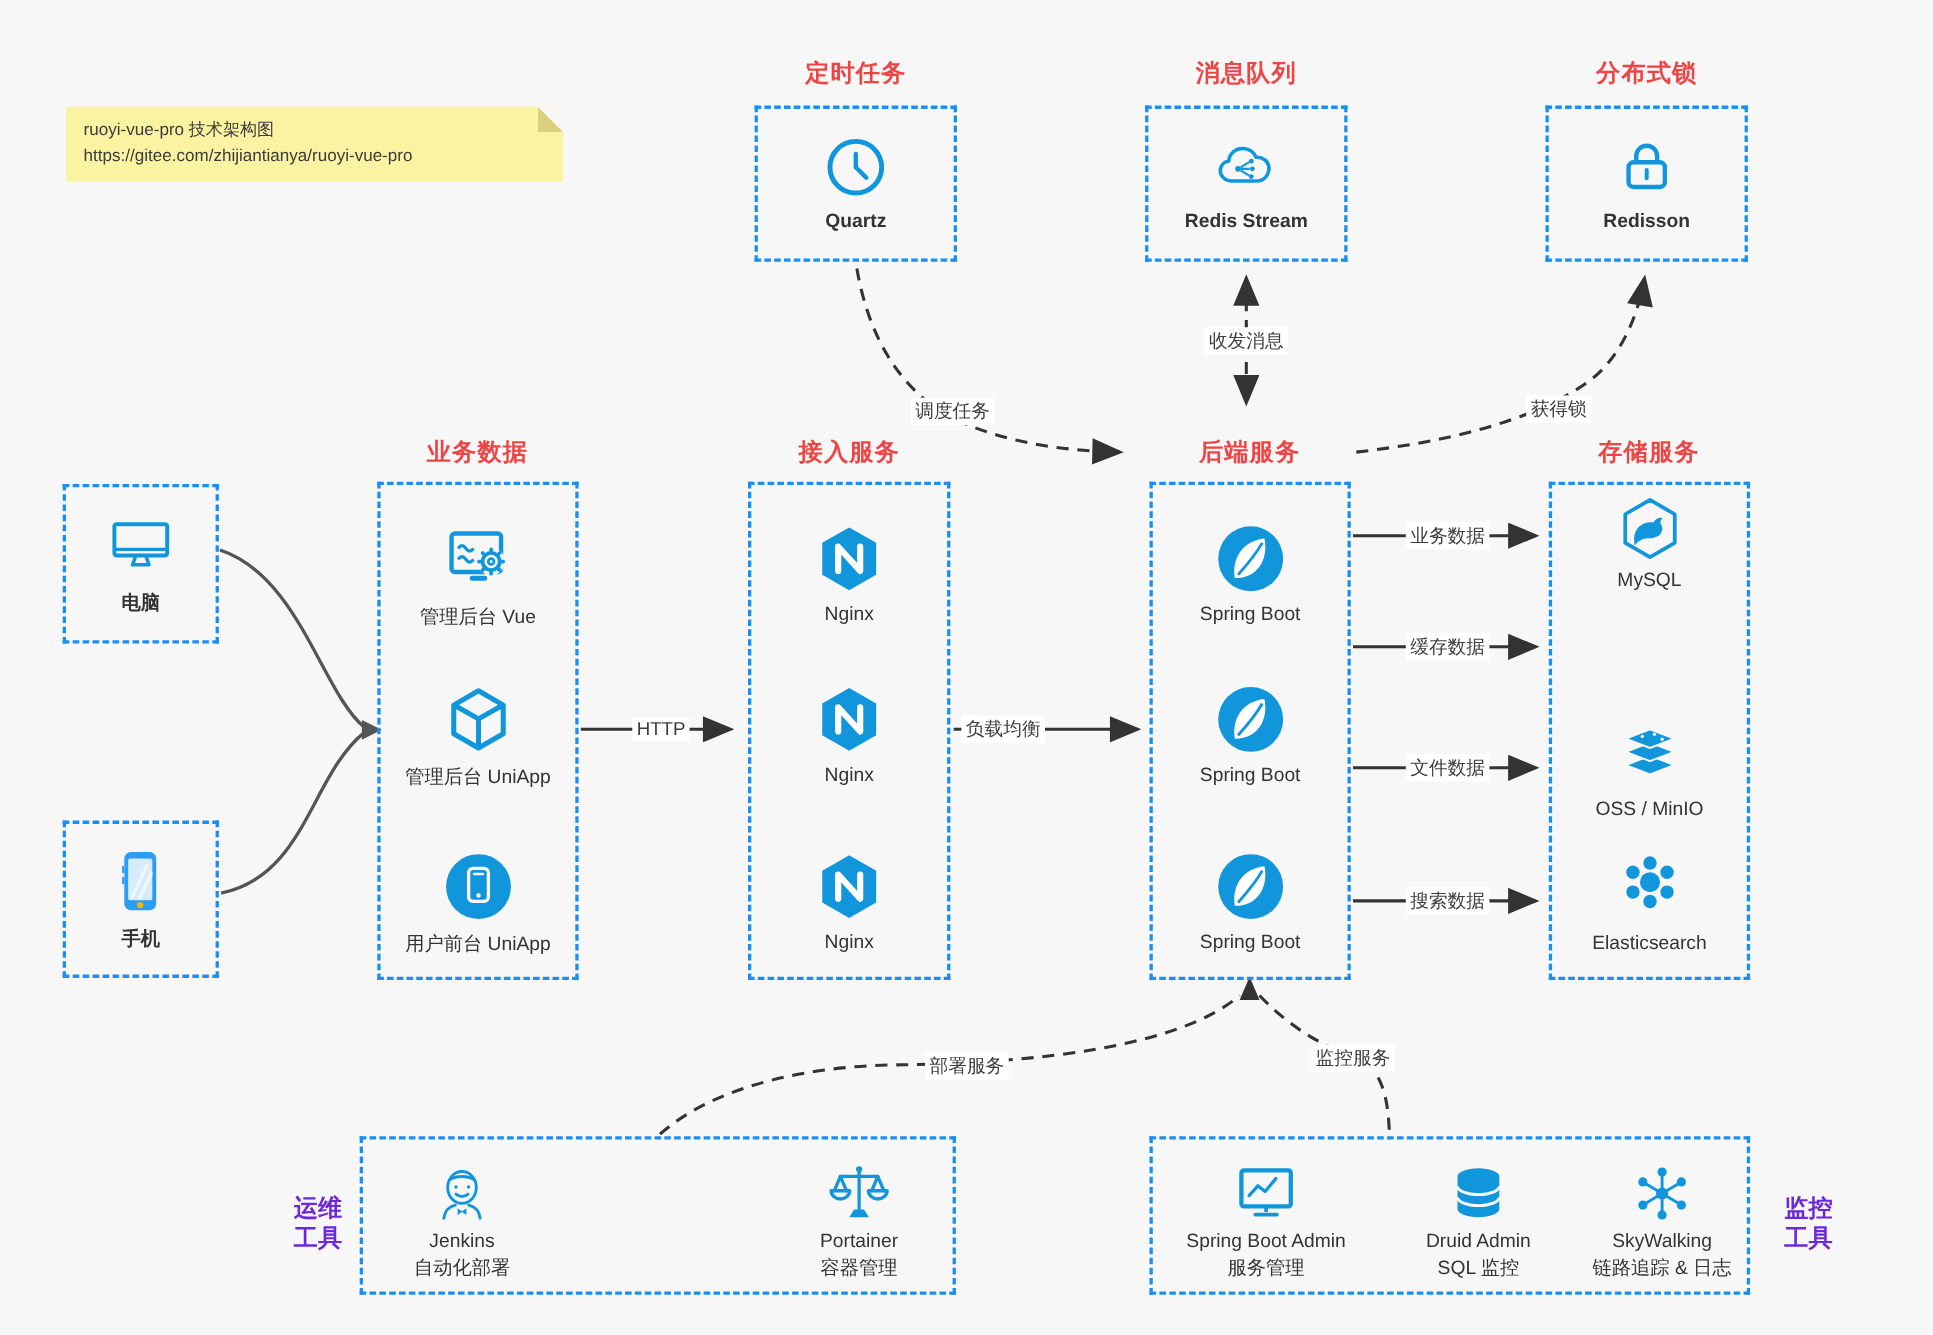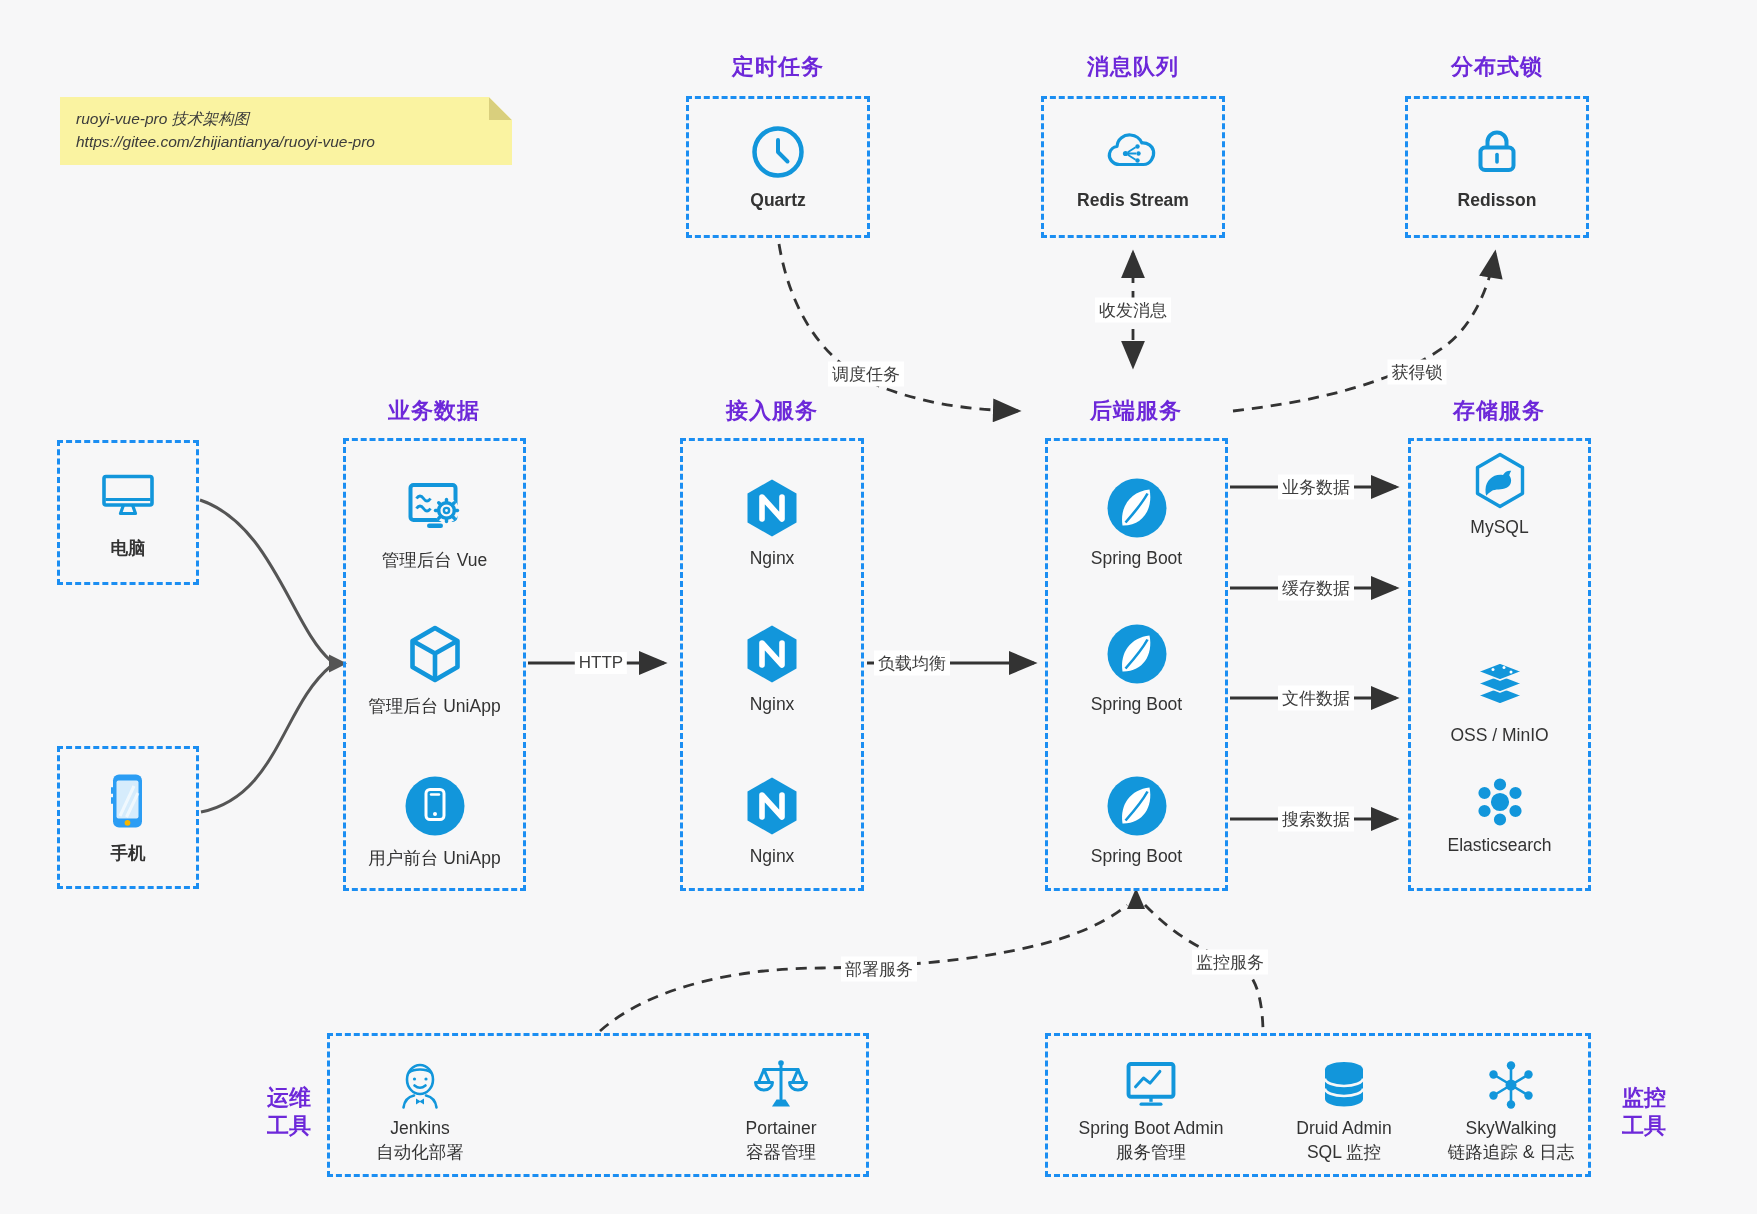--- a/index.html
+++ b/index.html
@@ -8,24 +8,24 @@
     position:relative; width:1757px; height:1214px; background:#f7f7f8;
     font-family:"Liberation Sans", sans-serif; overflow:hidden;
   }
   .overlay { position:absolute; left:0; top:0; }
   .box { position:absolute; border:3px dashed #1b8ef2; box-sizing:border-box; }
   .flexbox { display:flex; flex-direction:column; align-items:center; justify-content:center; gap:9px;font-weight:bold; }
   .vitem { position:absolute; left:0; width:100%; display:flex; flex-direction:column; align-items:center; gap:9px; }
   .bitem { position:absolute; display:flex; flex-direction:column; align-items:center; gap:2px; }
   .item-label { font-size:17.5px; color:#333; white-space:nowrap; }
   .bname, .bdesc { font-size:17.5px; color:#333; white-space:nowrap; line-height:24px; }
-  .group-title { position:absolute; transform:translateX(-50%); font-size:22px; font-weight:bold; color:#6d28d9; white-space:nowrap; letter-spacing:1px;text-align:center; }
+  .group-title { position:absolute; transform:translateX(-50%); font-size:22px; font-weight:bold; color:#ef4444; white-space:nowrap; letter-spacing:1px;text-align:center; }
   .side-title { position:absolute; width:80px; text-align:center; font-size:22px; font-weight:bold; color:#6d28d9; line-height:28px; }
   .edge-label { position:absolute; transform:translate(-50%,-50%); background:#ffffff; padding:1px 4px; font-size:17px; color:#3d3d3d; white-space:nowrap; }
-  .note { position:absolute; left:60px; top:97px; width:452px; height:68px; background:#faf3a1;font-style:italic; }
+  .note { position:absolute; left:60px; top:97px; width:452px; height:68px; background:#faf3a1; }
   .note-text { padding:10px 0 0 16px; font-size:15.5px; line-height:23px; color:#3b3b3b; white-space:nowrap; }
   .note-fold { position:absolute; top:0; right:0; }
 </style>
 </head>
 <body>
 
 <div class="canvas">
 
   <svg class="overlay" width="1757" height="1214" viewBox="0 0 1757 1214">
     <defs>
@@ -234,21 +234,21 @@
           <path d="M29 28 L51 36.5 L29 45 L7 36.5 Z"></path>
           <path d="M29 16 L51 24.5 L29 33 L7 24.5 Z"></path>
           <path d="M29 4 L51 12.5 L29 21 L7 12.5 Z"></path>
         </g>
         <circle cx="22" cy="10.5" r="1.5" fill="#ffffff"></circle>
           <circle cx="33" cy="8.5" r="1.5" fill="#ffffff"></circle>
           <circle cx="40" cy="13" r="1.5" fill="#ffffff"></circle>
       </svg>
       <div class="item-label">OSS / MinIO</div>
     </div>
-    <div class="vitem" style="top:332px;gap:4px">
+    <div class="vitem" style="top:332px;gap:16px">
       <svg width="58" height="58" viewBox="0 0 58 58">
         <g fill="#1296db" stroke="#f7f7f8" stroke-width="1.8">
           <circle cx="29" cy="29" r="10"></circle>
           <circle cx="29" cy="11.5" r="7"></circle>
           <circle cx="44.5" cy="20" r="7"></circle>
           <circle cx="44.5" cy="38" r="7"></circle>
           <circle cx="29" cy="46.5" r="7"></circle>
           <circle cx="13.5" cy="38" r="7"></circle>
           <circle cx="13.5" cy="20" r="7"></circle>
         </g>

